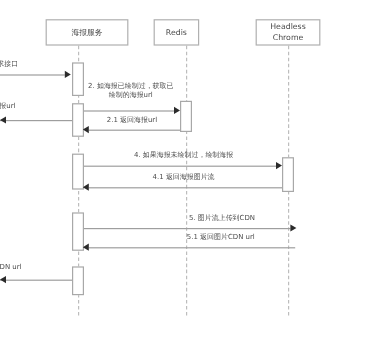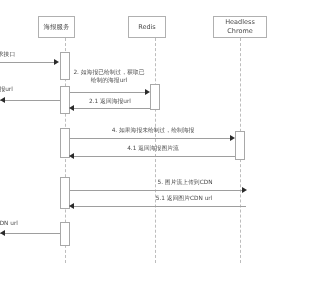--- a/index.html
+++ b/index.html
@@ -80,21 +80,21 @@
   }
   .msg-label.left-edge {
     text-align: left;
   }
 </style>
 </head>
 <body>
 
 <div id="canvas">
 
-  <div class="participant" style="left:38px; top:16px; width:37px; height:22px;">海报服务</div>
+  <div class="participant" style="left:38px; top:16px; width:69px; height:22px;">海报服务</div>
 
   <div class="participant" style="left:128px; top:16px; width:38px; height:22px;">Redis</div>
 
   <div class="participant" style="left:213px; top:16px; width:54px; height:22px;">Headless
 Chrome</div>
 
   <div class="lifeline" style="left:65px; top:38px; height:225px;"></div>
 
   <div class="lifeline" style="left:155px; top:38px; height:225px;"></div>
 

